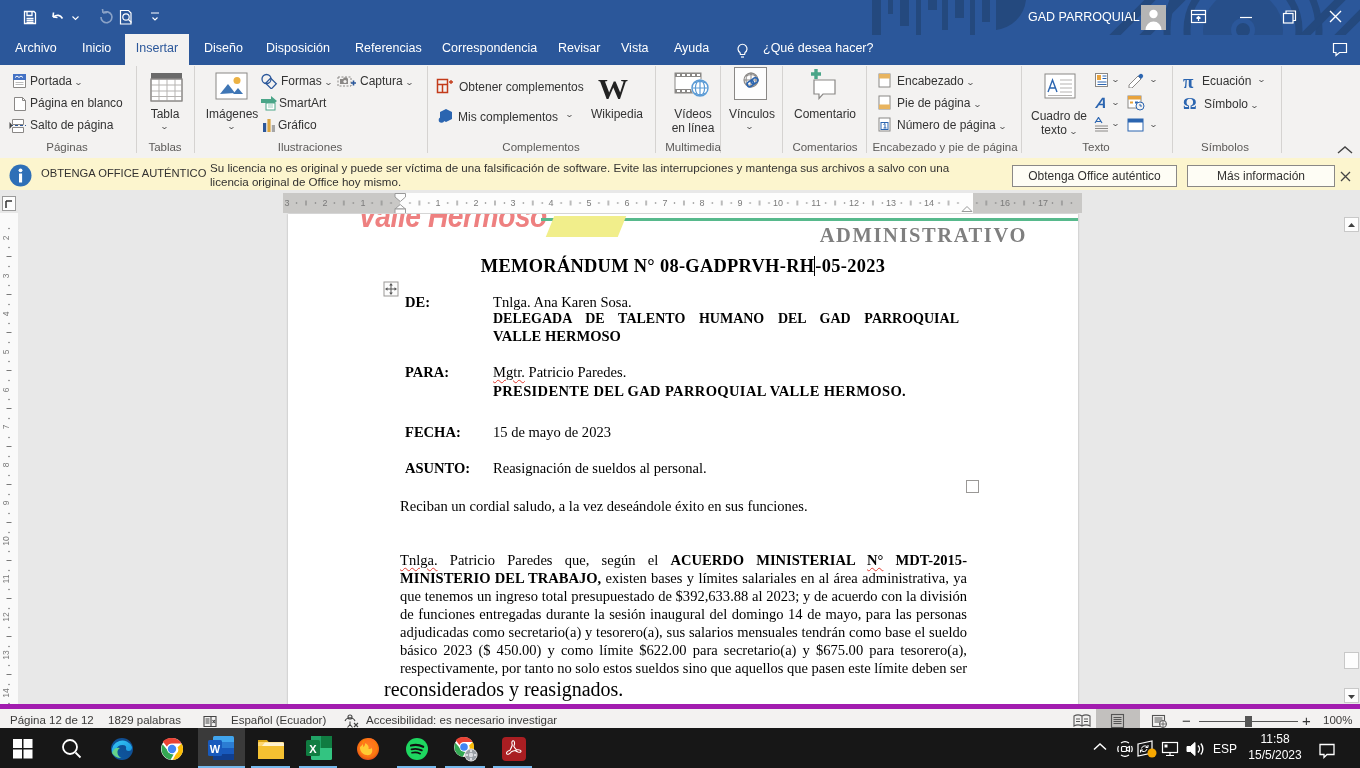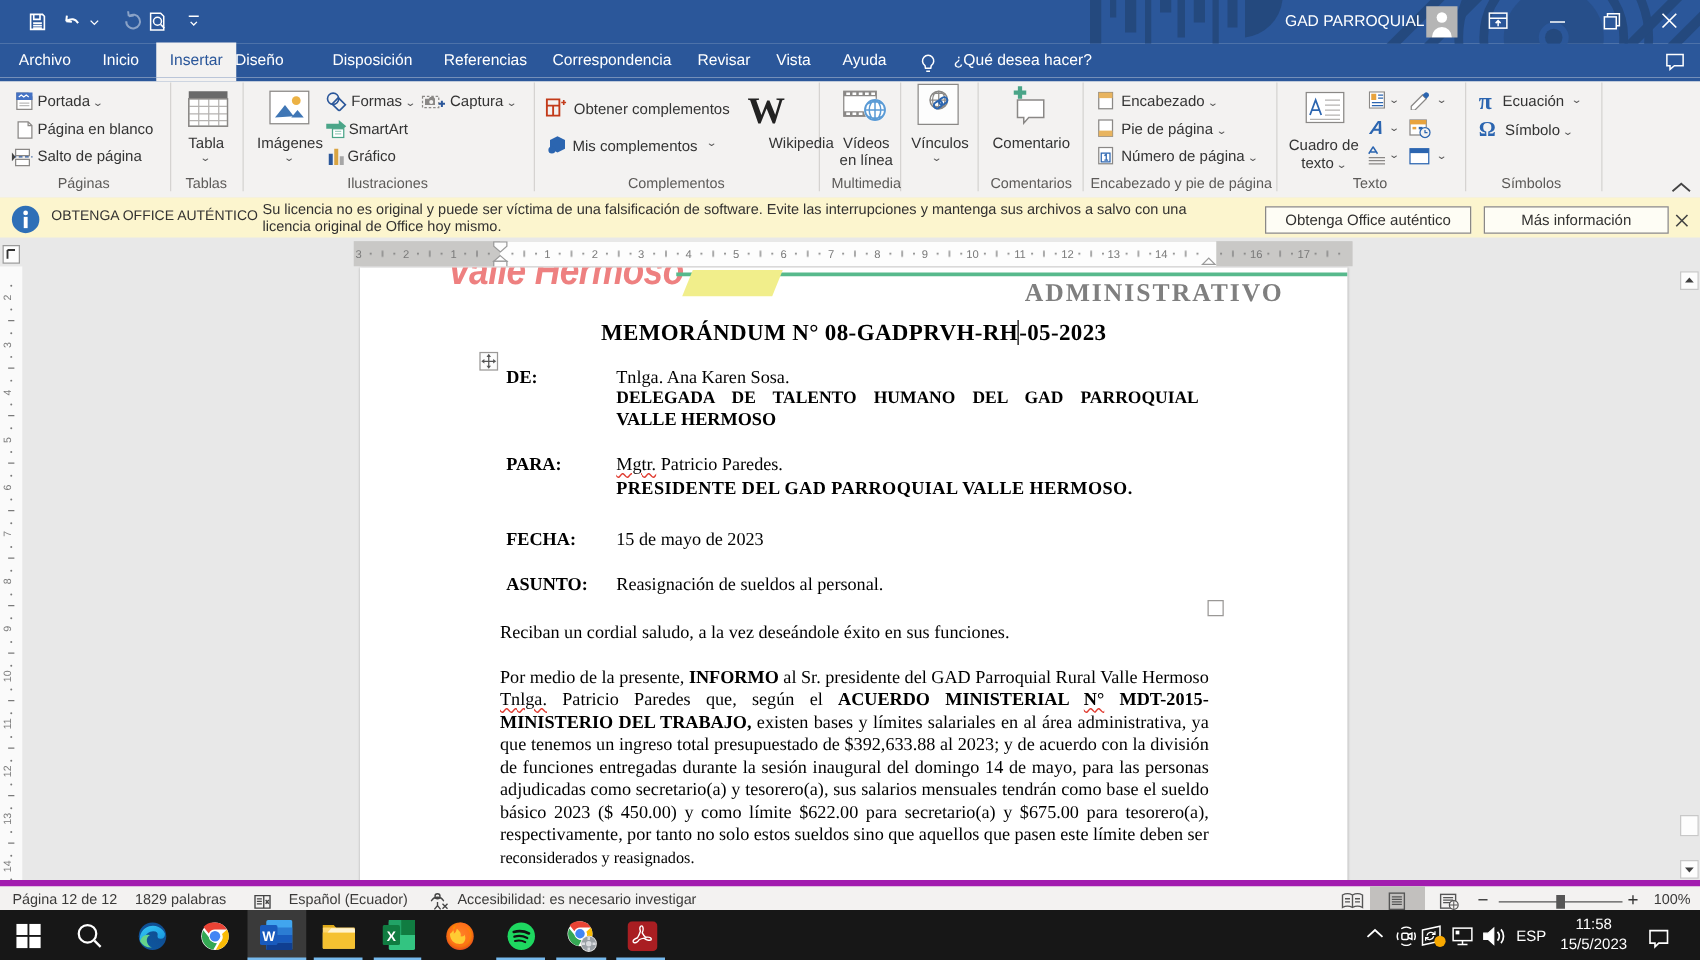--- a/index.html
+++ b/index.html
@@ -101,21 +101,21 @@
       </g>
 <g stroke-width="1.4">
         <path d="M150 11 l11 11 m0 -11 l-11 11"></path>
       </g>
 </svg>
 </div>
 <div id="tabrow">
 <div class="tab" style="left:15px;">Archivo</div>
 <div class="tab" style="left:82px;">Inicio</div>
 <div class="tab sel" style="left:125px;width:64px;height:27px;">Insertar</div>
-<div class="tab" style="left:188px;">Diseño</div>
+<div class="tab" style="left:204px;">Diseño</div>
 <div class="tab" style="left:266px;">Disposición</div>
 <div class="tab" style="left:355px;">Referencias</div>
 <div class="tab" style="left:442px;">Correspondencia</div>
 <div class="tab" style="left:558px;">Revisar</div>
 <div class="tab" style="left:621px;">Vista</div>
 <div class="tab" style="left:674px;">Ayuda</div>
 <svg width="16" height="20" style="position:absolute;left:735px;top:5px" fill="none" stroke="#fff" stroke-width="1.2">
 <path d="M5 12.5 a4.5 4.5 0 1 1 5 0 l-0.4 2 h-4.2 z"></path>
       <path d="M6 17 h3"></path>
 </svg>
@@ -223,21 +223,21 @@
       <path d="M13 4 h4 m-2 -2 v4" stroke-width="1.3"></path>
     </svg>
 <div class="rtext abs" style="left:459px;top:18px">Obtener complementos</div>
 <svg width="17" height="16" style="position:absolute;left:438px;top:46px">
       <path d="M8 1 l6 3 v7 l-6 3 -6 -3 v-7 z" fill="#2b65b0"></path>
       <circle cx="3.5" cy="12" r="2.8" fill="#2b65b0"></circle>
     </svg>
 <div class="rtext abs" style="left:458px;top:48px">Mis complementos</div>
 <div class="chev abs" style="left:566px;top:48px">⌄</div>
 <div class="abs serif" style="left:598px;top:10px;font-size:30px;color:#222;font-weight:bold;">W</div>
-<div class="rtext abs" style="left:567px;top:45px;width:100px;text-align:right">Wikipedia</div>
+<div class="rtext abs" style="left:567px;top:45px;width:100px;text-align:center">Wikipedia</div>
 
 <svg width="38" height="30" style="position:absolute;left:674px;top:8px">
       <rect x="1" y="3" width="26" height="20" fill="#fff" stroke="#8a8886"></rect>
       <g fill="#8a8886">
         <rect x="1" y="3" width="26" height="4"></rect>
         <rect x="1" y="19" width="26" height="4"></rect>
       </g>
       <g fill="#fff">
         <rect x="3" y="4" width="3" height="2"></rect>
         <rect x="8" y="4" width="3" height="2"></rect>
@@ -438,29 +438,28 @@
 <div class="abs serif" style="left:117px;top:150px;font-size:14.55px;font-weight:bold;">PARA:</div>
 <div class="abs serif" style="left:205px;top:150px;font-size:14.55px;"><span class="sqg">Mgtr.</span> Patricio Paredes.</div>
 <div class="abs serif" style="left:205px;top:169px;font-size:14.55px;font-weight:bold;letter-spacing:.35px;">PRESIDENTE DEL GAD PARROQUIAL VALLE HERMOSO.</div>
 <div class="abs serif" style="left:117px;top:210px;font-size:14.55px;font-weight:bold;">FECHA:</div>
 <div class="abs serif" style="left:205px;top:210px;font-size:14.55px;">15 de mayo de 2023</div>
 <div class="abs serif" style="left:117px;top:246px;font-size:14.55px;font-weight:bold;">ASUNTO:</div>
 <div class="abs serif" style="left:205px;top:246px;font-size:14.55px;">Reasignación de sueldos al personal.</div>
 <div class="abs" style="left:678px;top:266px;width:13px;height:13px;border:1px solid #9a9896;"></div>
 <div class="abs serif" style="left:112px;top:284px;font-size:14.55px;">Reciban un cordial saludo, a la vez deseándole éxito en sus funciones.</div>
 
-<div class="abs serif jl" style="top:320px;">Por medio de la presente, <b>INFORMO</b> al Sr. presidente del GAD Parroquial Rural Valle Hermoso</div>
 <div class="abs serif jl" style="top:338px;"><span class="sqg">Tnlga.</span> Patricio Paredes que, según el <b>ACUERDO MINISTERIAL <span class="sqg">N°</span> MDT-2015-</b></div>
 <div class="abs serif jl" style="top:356px;"><b>MINISTERIO DEL TRABAJO,</b> existen bases y límites salariales en al área administrativa, ya</div>
 <div class="abs serif jl" style="top:374px;">que tenemos un ingreso total presupuestado de $392,633.88 al 2023; y de acuerdo con la división</div>
 <div class="abs serif jl" style="top:392px;">de funciones entregadas durante la sesión inaugural del domingo 14 de mayo, para las personas</div>
 <div class="abs serif jl" style="top:410px;">adjudicadas como secretario(a) y tesorero(a), sus salarios mensuales tendrán como base el sueldo</div>
 <div class="abs serif jl" style="top:428px;">básico 2023 ($ 450.00) y como límite $622.00 para secretario(a) y $675.00 para tesorero(a),</div>
 <div class="abs serif jl" style="top:446px;word-spacing:-1.2px;">respectivamente, por tanto no solo estos sueldos sino que aquellos que pasen este límite deben ser</div>
-<div class="abs serif" style="left:112px;top:464px;font-size:13px;">reconsiderados y reasignados.</div>
+<div class="abs serif" style="left:96px;top:464px;font-size:20px;">reconsiderados y reasignados.</div>
 </div>
 
 <div class="abs" style="left:1344px;top:24px;width:15px;height:15px;background:#fdfdfd;border:1px solid #c8c8c8;"><svg width="13" height="13">
         <path d="M6.5 4 l3.5 4 h-7z" fill="#404040"></path>
       </svg></div>
 <div class="abs" style="left:1344px;top:459px;width:15px;height:17px;background:#fdfdfd;border:1px solid #c8c8c8;"></div>
 <div class="abs" style="left:1344px;top:495px;width:15px;height:15px;background:#fdfdfd;border:1px solid #c8c8c8;"><svg width="13" height="13">
         <path d="M6.5 9 l3.5 -4 h-7z" fill="#404040"></path>
       </svg></div>
 </div>

